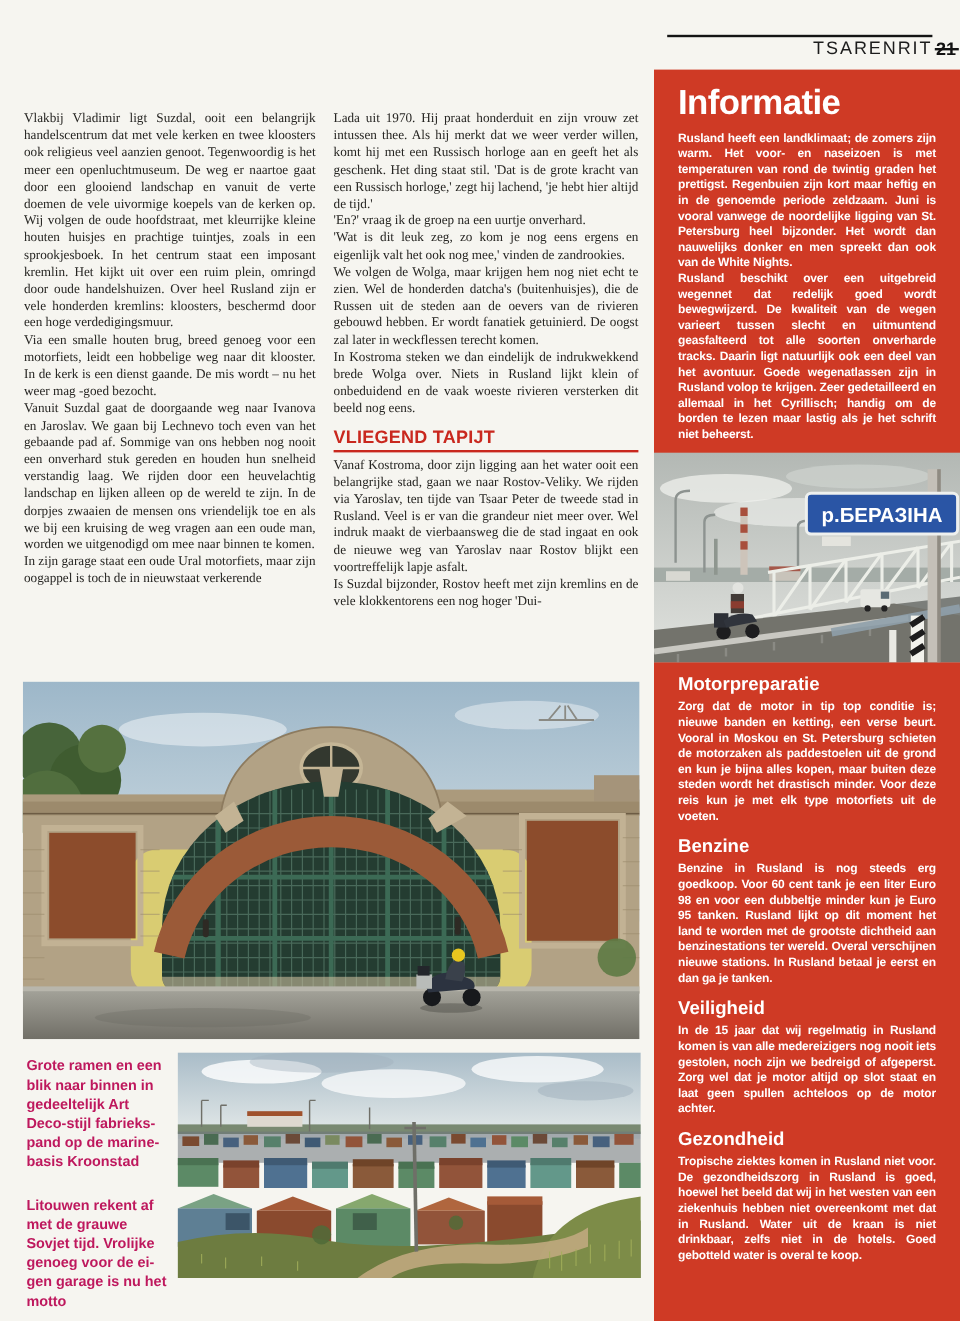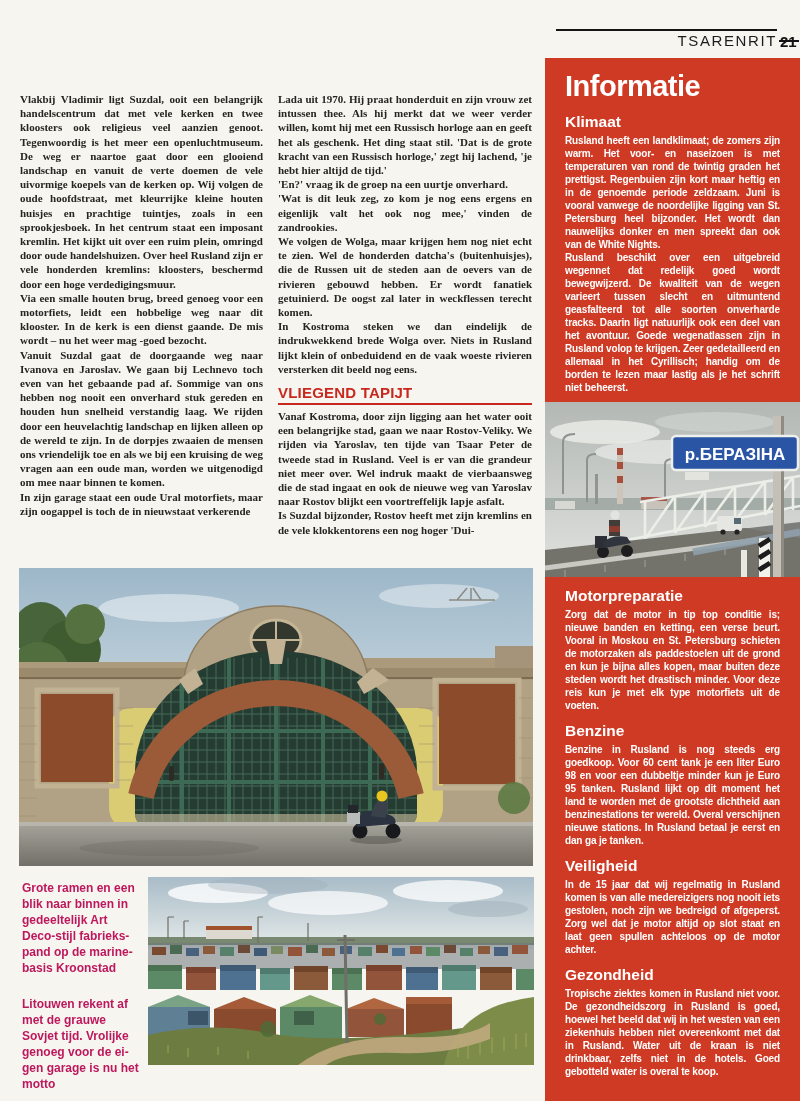--- a/index.html
+++ b/index.html
@@ -9,21 +9,21 @@
   .hdr-rule{position:absolute;left:556px;top:29px;width:221px;height:2px;background:#141414;}
   .hdr-title{position:absolute;left:556px;top:32px;width:221px;text-align:right;
              font-size:15px;letter-spacing:1.6px;color:#1c1c1c;}
   .hdr-num{position:absolute;left:780px;top:20px;font-size:15px;font-weight:bold;color:#111;margin-top:13px;}
   .hdr-num-rule{position:absolute;left:779px;top:40px;width:20px;height:2px;background:#141414;}
   
   .col{position:absolute;top:92px;}
   .col1{left:20px;width:243px;}
   .col2{left:278px;width:254px;}
   .col p{margin:0;font-family:"Liberation Serif",serif;font-size:11px;line-height:14.2px;
-         text-align:justify;color:#262522;font-weight:bold;}
+         text-align:justify;color:#262522;}
   .col h3{margin:8px 0 4px;font-size:15px;font-weight:bold;color:#c9281e;
           letter-spacing:.2px;border-bottom:2px solid #c9281e;padding-bottom:2px;}
   
   .captions{position:absolute;left:22px;top:880px;width:122px;}
   .captions p{margin:0 0 20px;font-size:12px;line-height:16px;font-weight:bold;color:#be185d;}
   
   .photo{position:absolute;display:block;}
   .photo-building{left:19px;top:568px;width:514px;height:298px;}
   .photo-garages{left:148px;top:877px;width:386px;height:188px;}
   
@@ -254,21 +254,20 @@
     </g>
     <circle cx="120" cy="152" r="8" fill="#4f6b38" opacity=".85"></circle>
     <circle cx="232" cy="142" r="6" fill="#4f6b38" opacity=".8"></circle>
     <line x1="197" y1="58" x2="199" y2="166" stroke="#6f6f68" stroke-width="3"></line>
     <line x1="189" y1="63" x2="207" y2="63" stroke="#6f6f68" stroke-width="2"></line>
   </svg>
 
   <aside class="sidebar">
     <h1 class="sb-title">Informatie</h1>
 
-    <h2 class="sb-h">Klimaat</h2>
     <p class="sb-p">Rusland heeft een landklimaat; de zomers zijn warm. Het voor- en naseizoen is met temperaturen van rond de twintig graden het prettigst. Regenbuien zijn kort maar heftig en in de genoemde periode zeldzaam. Juni is vooral vanwege de noordelijke ligging van St. Petersburg heel bijzonder. Het wordt dan nauwelijks donker en men spreekt dan ook van de White Nights.</p>
 
     <p class="sb-p">Rusland beschikt over een uitgebreid wegennet dat redelijk goed wordt bewegwijzerd. De kwaliteit van de wegen varieert tussen slecht en uitmuntend geasfalteerd tot alle soorten onverharde tracks. Daarin ligt natuurlijk ook een deel van het avontuur. Goede wegenatlassen zijn in Rusland volop te krijgen. Zeer gedetailleerd en allemaal in het Cyrillisch; handig om de borden te lezen maar lastig als je het schrift niet beheerst.</p>
 
     <svg class="sb-photo" viewBox="0 0 255 175" preserveAspectRatio="none">
       <defs>
         <linearGradient id="sky3" x1="0" y1="0" x2="0" y2="1">
           <stop offset="0" stop-color="#b3b8b4"></stop>
             <stop offset="1" stop-color="#e0e2de"></stop>
         </linearGradient>

